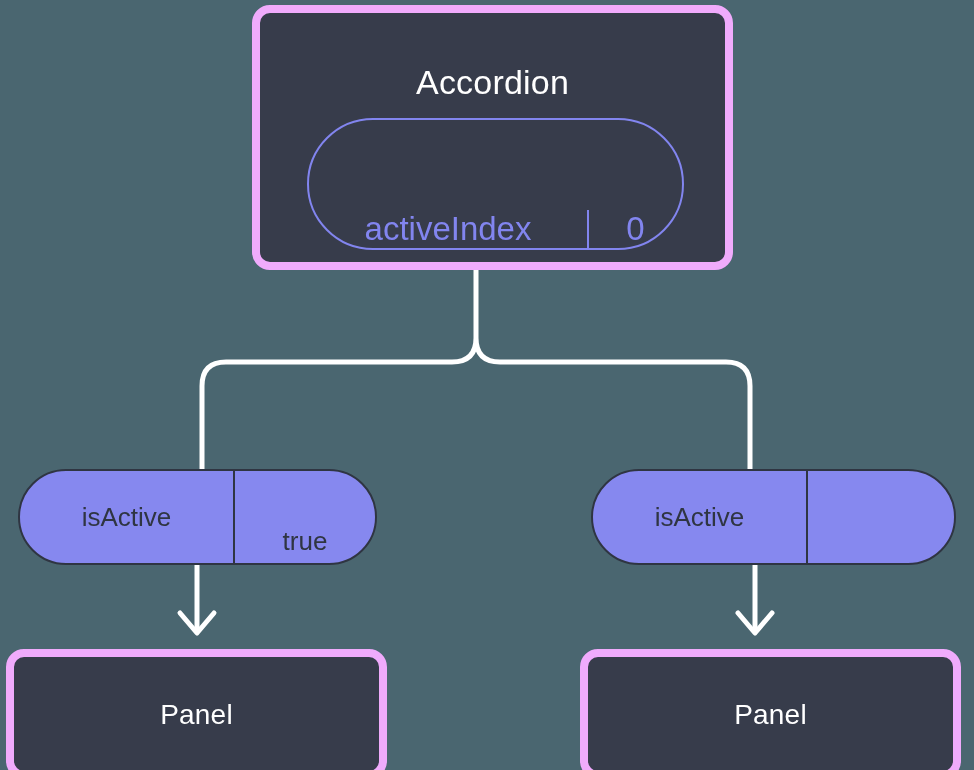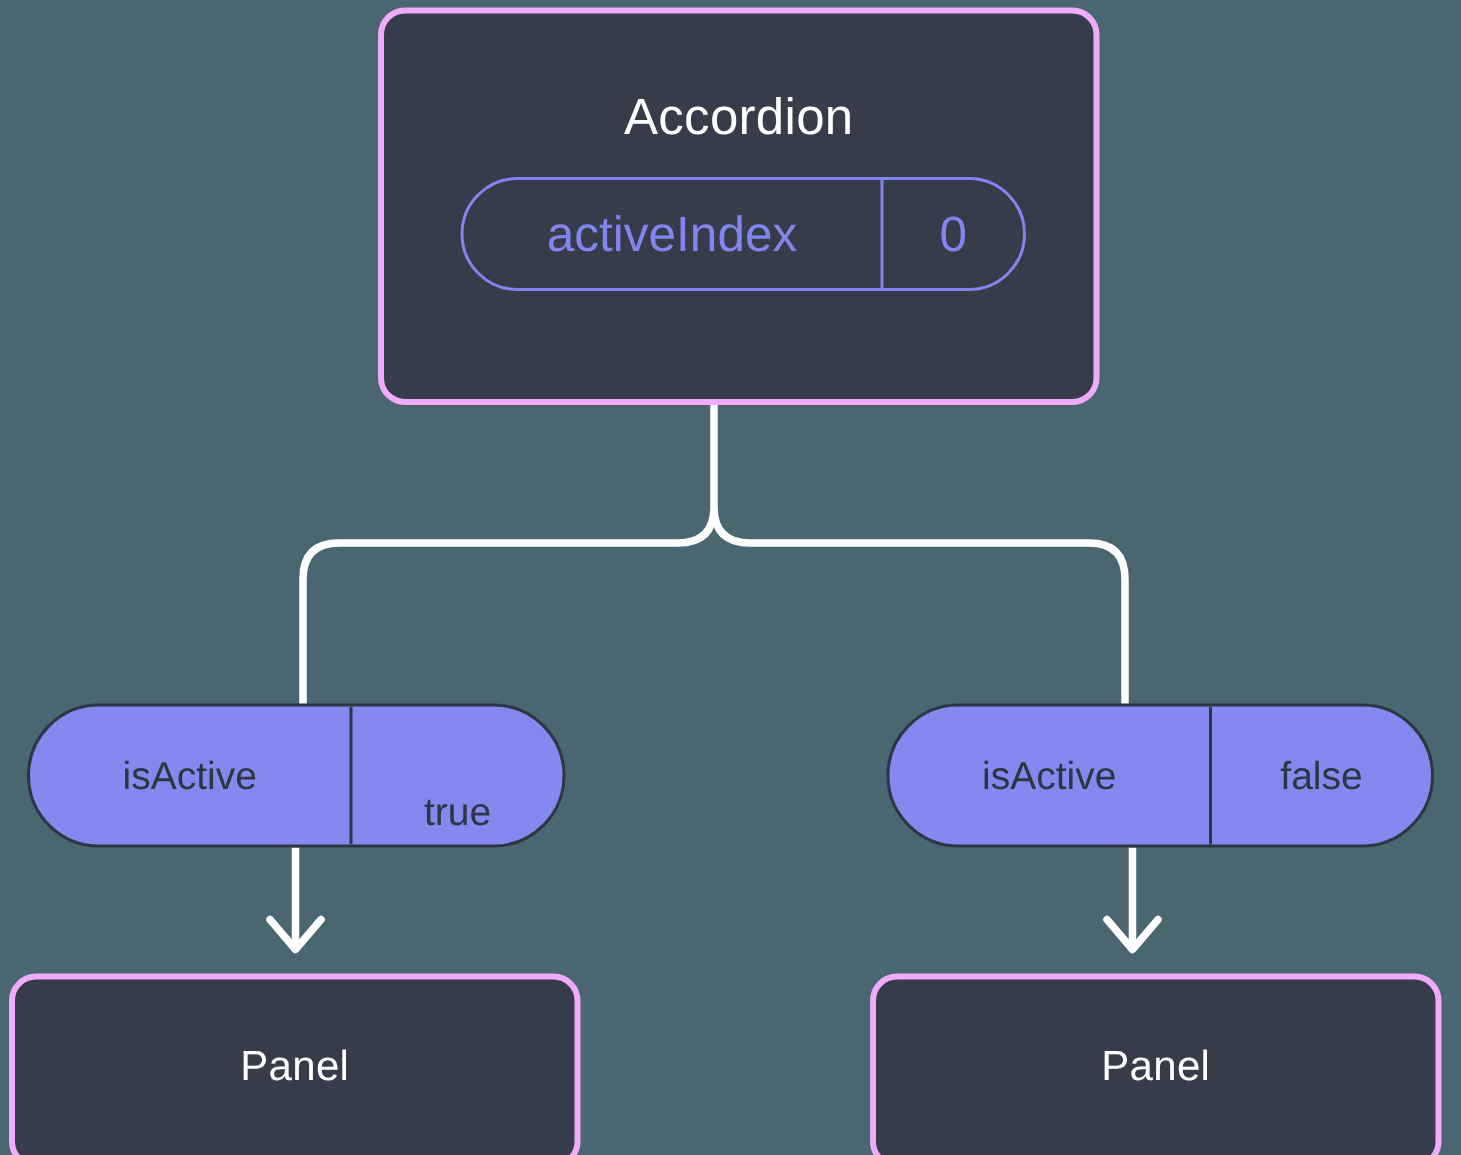--- a/index.html
+++ b/index.html
@@ -29,21 +29,21 @@
     width: 974px;
     height: 770px;
     pointer-events: none;
   }
 
   
   .node-box {
     position: absolute;
     box-sizing: border-box;
     background: #373c4b;
-    border: 4px solid #f0abfc;
+    border: 8px solid #f0abfc;
     border-radius: 18px;
   }
   .node-title {
     position: absolute;
     left: 0;
     right: 0;
     text-align: center;
     color: #ffffff;
     font-size: 34px;
     font-weight: 400;
@@ -89,23 +89,24 @@
     justify-content: center;
     white-space: nowrap;
     box-sizing: border-box;
   }
 
   
   #pill-activeindex {
     left: 307px;
     top: 118px;
     width: 377px;
-    height: 76px;
+    height: 132px;
     border: 2.5px solid #8285ef;
     background: transparent;
+    align-items: flex-end;
   }
   #pill-activeindex .pill-key {
     width: 280px;
     color: #8285ef;
     font-size: 33px;
     border-right: 2.5px solid #8285ef;
   }
   #pill-activeindex .pill-val {
     flex: 1;
     color: #8285ef;
@@ -183,20 +184,19 @@
     <div class="pill-key">isActive</div>
     <div class="pill-val">true</div>
   </div>
 
   <div class="node-box panel-box" id="panel-left">
     <div class="node-title">Panel</div>
   </div>
 
   <div class="pill pill-filled" id="pill-right">
     <div class="pill-key">isActive</div>
-    <div class="pill-val">false</div>
   </div>
 
   <div class="node-box panel-box" id="panel-right">
     <div class="node-title">Panel</div>
   </div>
 
 </div>
 
 </body></html>

